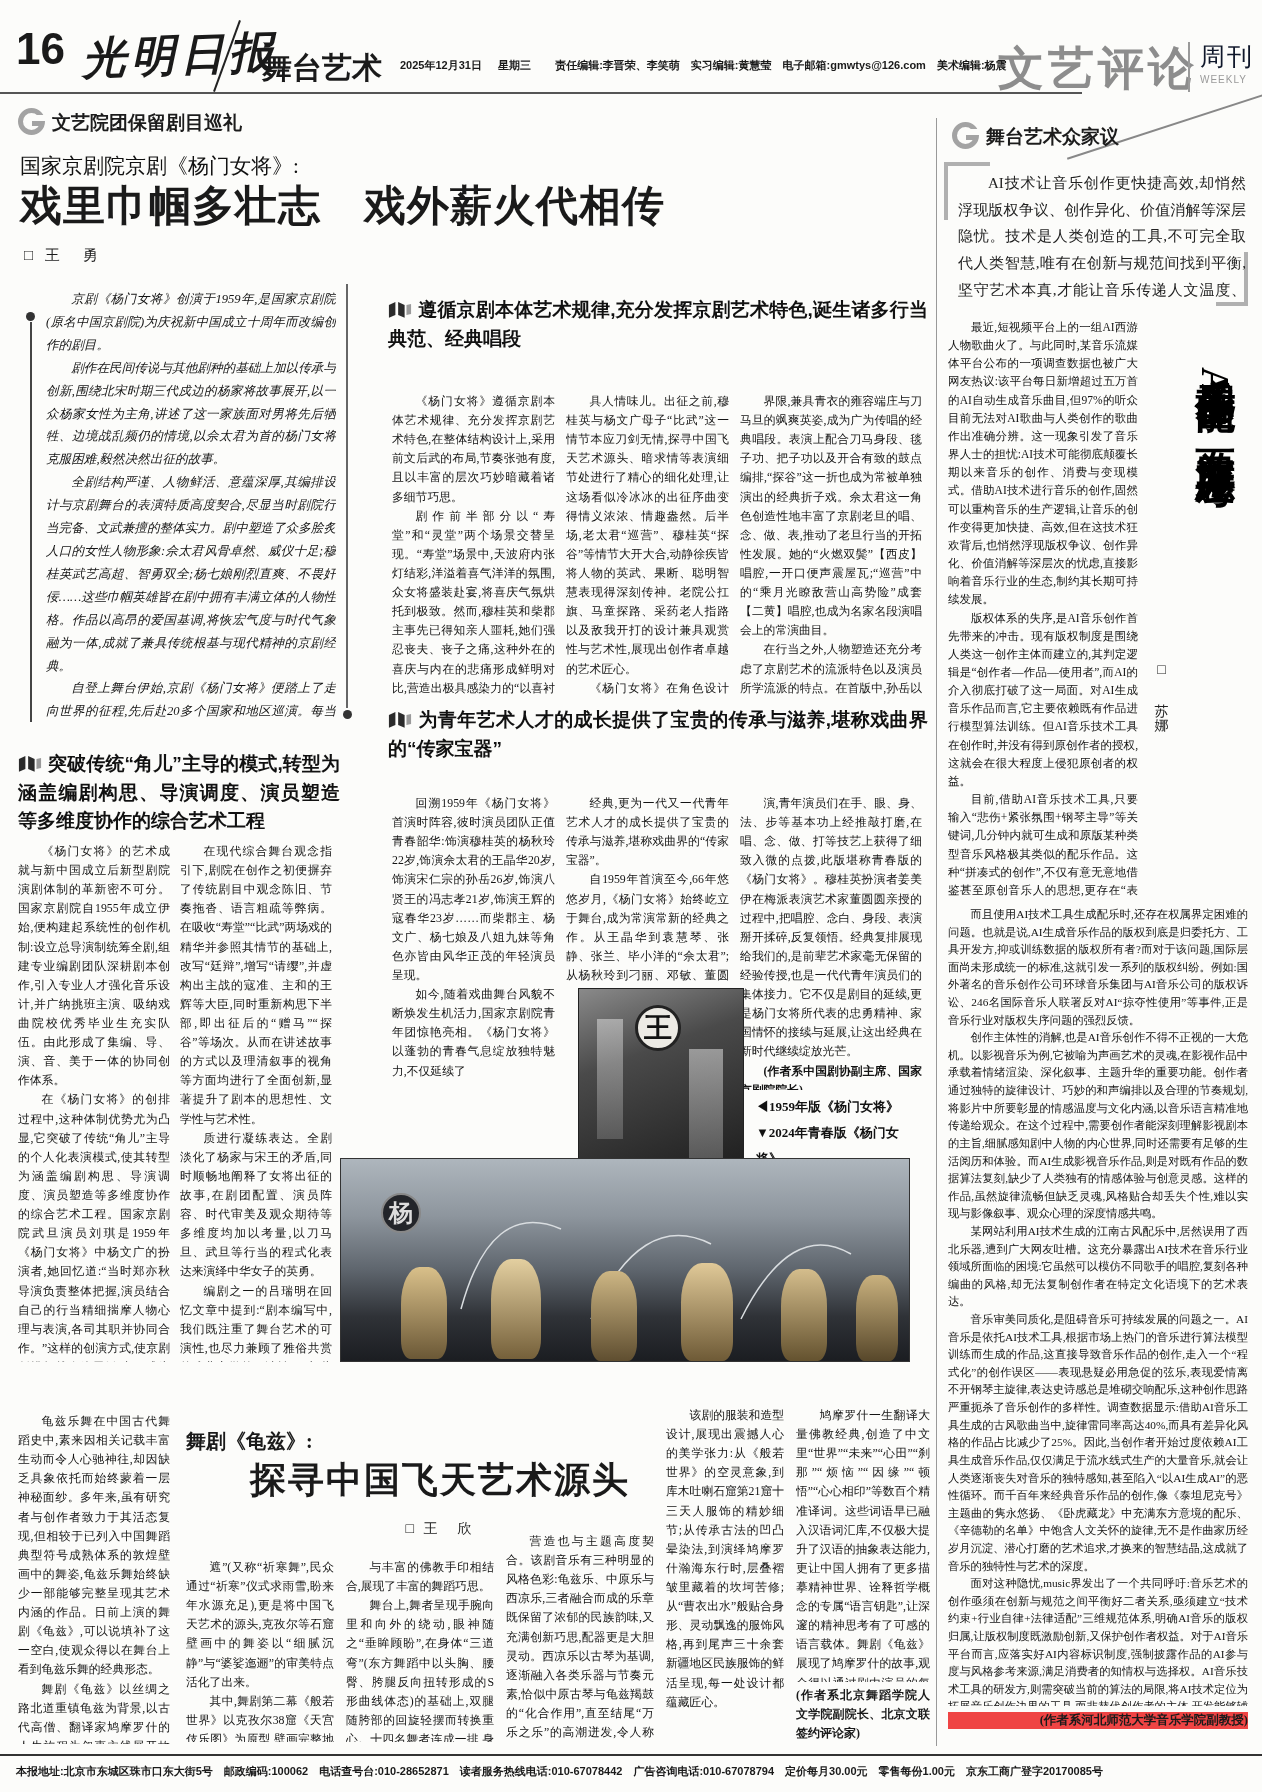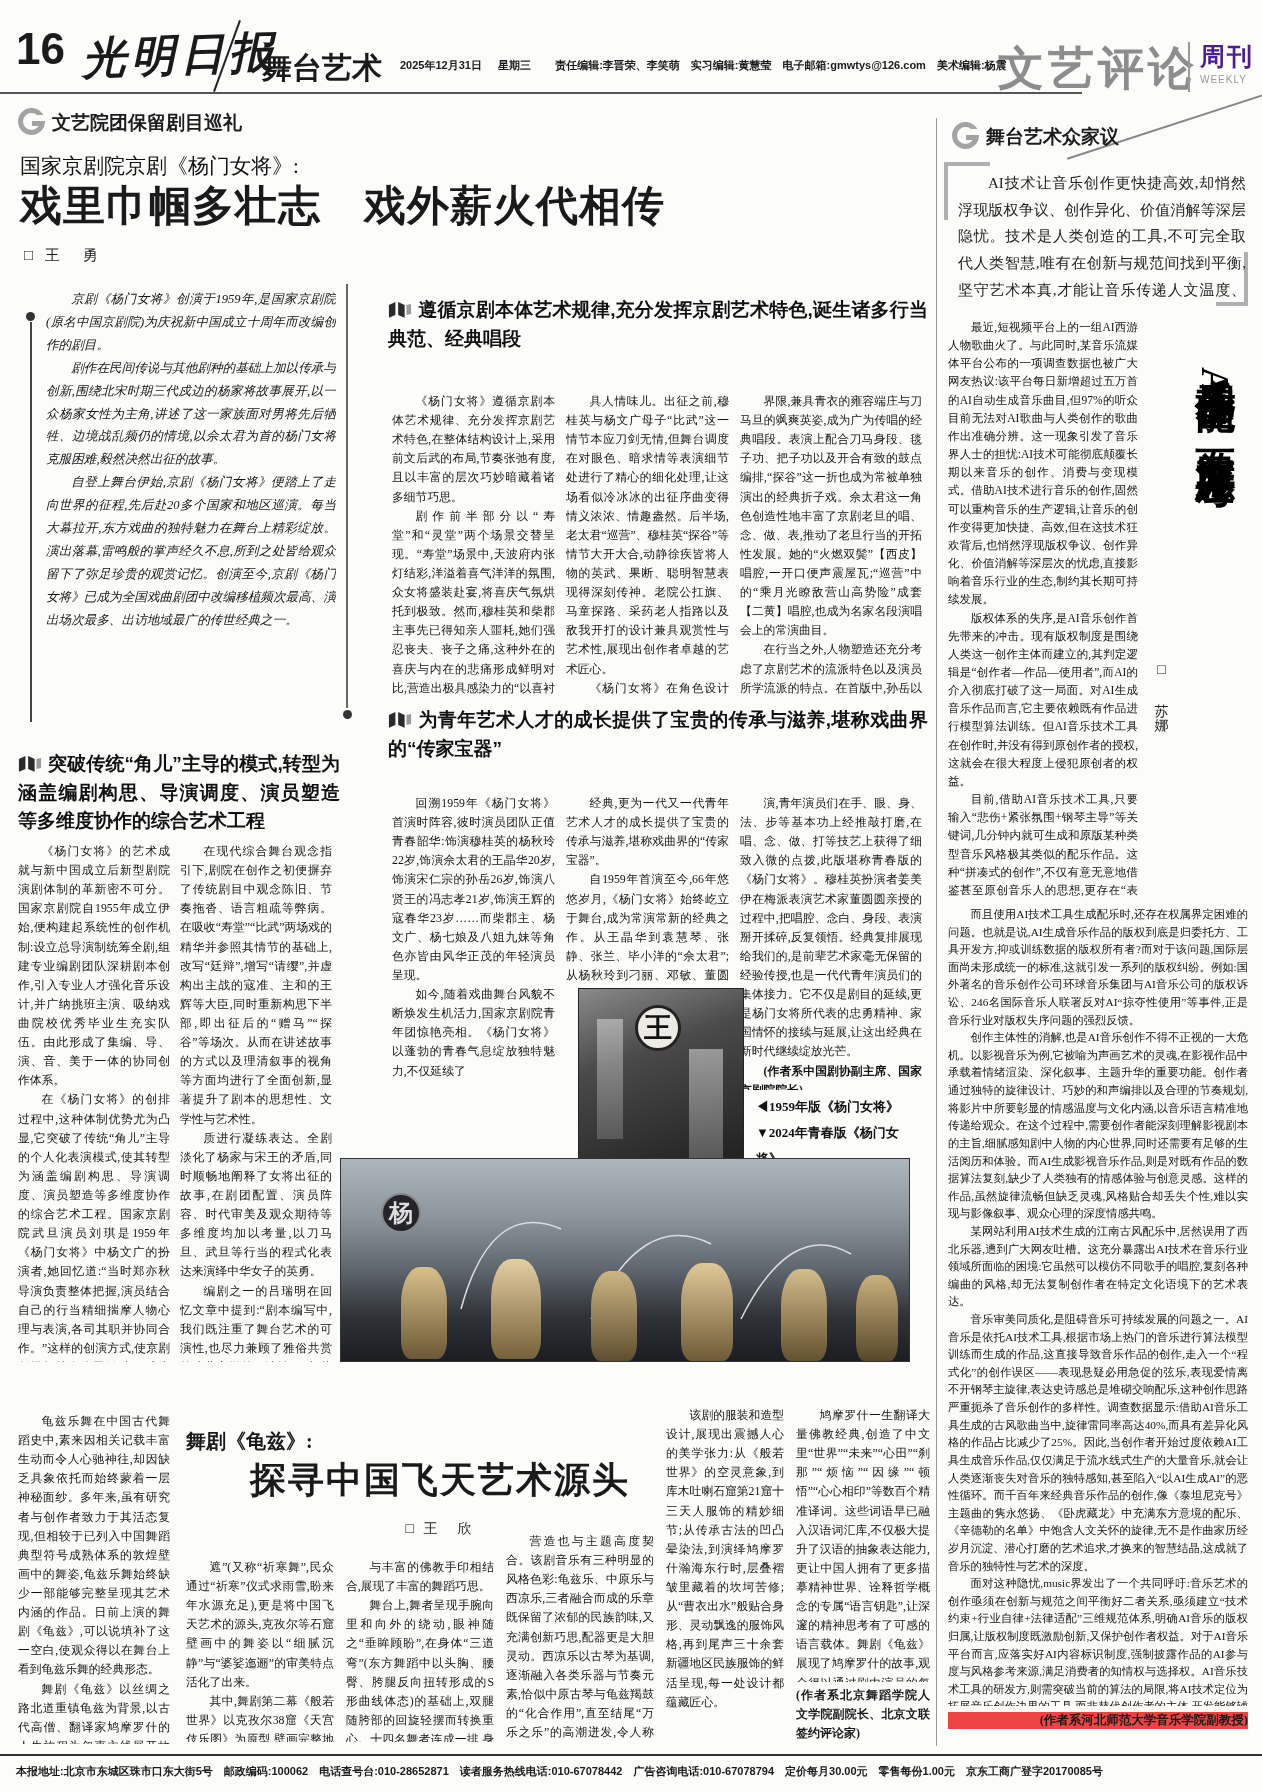--- a/index.html
+++ b/index.html
@@ -46,35 +46,36 @@
     <span>2025年12月31日</span>
     <span style="display:inline-block;width:10px;"></span>
     <span>星期三</span>
     <span style="display:inline-block;width:18px;"></span>
     <span>责任编辑:李晋荣、李笑萌　实习编辑:黄慧莹　电子邮箱:gmwtys@126.com　美术编辑:杨震</span>
   </div>
   <div class="rule" style="left:0;top:92px;width:1082px;height:1.5px;"></div>
   <div class="abs" style="left:1062px;top:125px;width:212px;height:1.5px;background:#888;transform:rotate(-18deg);"></div>
   <div class="abs sans" style="left:998px;top:38px;font-size:46px;font-weight:bold;color:#8d8d8d;letter-spacing:4px;">文艺评论</div>
   <div class="abs" style="left:1188px;top:42px;width:2px;height:50px;background:#9a9a9a;"></div>
-  <div class="abs sans" style="left:1200px;top:40px;font-size:25px;font-weight:bold;color:#4c1d95;letter-spacing:2px;">周刊</div>
+  <div class="abs sans" style="left:1200px;top:40px;font-size:25px;font-weight:normal;color:#0f172a;letter-spacing:2px;">周刊</div>
   <div class="abs sans" style="left:1200px;top:74px;font-size:10px;color:#9a9a9a;letter-spacing:1px;">WEEKLY</div>
 
   <div class="abs" style="left:18px;top:108px;">
     <span class="glogo"></span><span class="kicker">文艺院团保留剧目巡礼</span>
   </div>
   <div class="abs" style="left:20px;top:152px;font-size:21px;color:#111;">国家京剧院京剧《杨门女将》:</div>
   <div class="abs" style="left:20px;top:178px;font-size:42px;font-weight:900;letter-spacing:1px;white-space:nowrap;">戏里巾帼多壮志　戏外薪火代相传</div>
   <div class="abs" style="left:24px;top:246px;font-size:15px;letter-spacing:4px;">□ 王　勇</div>
 
   <div class="dot" style="left:26px;top:312px;"></div>
   <div class="rule" style="left:29.5px;top:322px;width:2px;height:400px;background:#444;"></div>
   <div class="textcol kai" style="left:46px;top:288px;width:290px;height:436px;font-family:Liberation Serif, serif;">
       <p>京剧《杨门女将》创演于1959年,是国家京剧院(原名中国京剧院)为庆祝新中国成立十周年而改编创作的剧目。</p>
       <p>剧作在民间传说与其他剧种的基础上加以传承与创新,围绕北宋时期三代戍边的杨家将故事展开,以一众杨家女性为主角,讲述了这一家族面对男将先后牺牲、边境战乱频仍的情境,以佘太君为首的杨门女将克服困难,毅然决然出征的故事。</p>
+      <p>全剧结构严谨、人物鲜活、意蕴深厚,其编排设计与京剧舞台的表演特质高度契合,尽显当时剧院行当完备、文武兼擅的整体实力。剧中塑造了众多脍炙人口的女性人物形象:佘太君风骨卓然、威仪十足;穆桂英武艺高超、智勇双全;杨七娘刚烈直爽、不畏奸佞……这些巾帼英雄皆在剧中拥有丰满立体的人物性格。作品以高昂的爱国基调,将恢宏气度与时代气象融为一体,成就了兼具传统根基与现代精神的京剧经典。</p>
       <p>自登上舞台伊始,京剧《杨门女将》便踏上了走向世界的征程,先后赴20多个国家和地区巡演。每当大幕拉开,东方戏曲的独特魅力在舞台上精彩绽放。演出落幕,雷鸣般的掌声经久不息,所到之处皆给观众留下了弥足珍贵的观赏记忆。创演至今,京剧《杨门女将》已成为全国戏曲剧团中改编移植频次最高、演出场次最多、出访地域最广的传世经典之一。</p>
     </div>
 
   <div class="sechead" style="left:18px;top:750px;width:322px;">
     <svg class="curtain" width="24" height="17" viewBox="0 0 26 18">
         <path d="M1,4 L8,1 L8,15 L1,18 Z" fill="#2b2b2b"></path>
         <path d="M11,1 L18,4 L18,18 L11,15 Z" fill="#2b2b2b"></path>
         <path d="M20,4 L25,3 L25,14 L20,15 Z" fill="#9a9a9a"></path>
       </svg><span>突破传统“角儿”主导的模式,转型为涵盖编剧构思、导演调度、演员塑造等多维度协作的综合艺术工程</span>
   </div>
@@ -96,21 +97,21 @@
         <path d="M1,4 L8,1 L8,15 L1,18 Z" fill="#2b2b2b"></path>
         <path d="M11,1 L18,4 L18,18 L11,15 Z" fill="#2b2b2b"></path>
         <path d="M20,4 L25,3 L25,14 L20,15 Z" fill="#9a9a9a"></path>
       </svg><span>遵循京剧本体艺术规律,充分发挥京剧艺术特色,诞生诸多行当典范、经典唱段</span>
   </div>
   <div class="textcol" style="left:392px;top:392px;width:163px;height:306px;">
       <p>《杨门女将》遵循京剧本体艺术规律、充分发挥京剧艺术特色,在整体结构设计上,采用前文后武的布局,节奏张弛有度,且以丰富的层次巧妙暗藏着诸多细节巧思。</p>
       <p>剧作前半部分以“寿堂”和“灵堂”两个场景交替呈现。“寿堂”场景中,天波府内张灯结彩,洋溢着喜气洋洋的氛围,众女将盛装赴宴,将喜庆气氛烘托到极致。然而,穆桂英和柴郡主事先已得知亲人噩耗,她们强忍丧夫、丧子之痛,这种外在的喜庆与内在的悲痛形成鲜明对比,营造出极具感染力的“以喜衬悲”的戏剧张力。“灵堂”场景里,天波府缟服素帐,一片肃穆。女将们失亲之痛难以排遣,求和之策更让她们愤懑不平。佘太君借此机会一吐胸中块垒,使得杨门女将的忠勇形象更</p>
     </div>
   <div class="textcol" style="left:566px;top:392px;width:163px;height:306px;">
-      <p>具人情味儿。出征之前,穆桂英与杨文广母子“比武”这一情节本应刀剑无情,但舞台调度在对眼色、暗求情等表演细节处进行了精心的细化处理,让这场看似冷冰冰的出征序曲变得情义浓浓、情趣盎然。后半场,老太君“巡营”、穆桂英“探谷”等情节大开大合,动静徐疾皆将人物的英武、果断、聪明智慧表现得深刻传神。老院公扛旗、马童探路、采药老人指路以及敌我开打的设计兼具观赏性与艺术性,展现出创作者卓越的艺术匠心。</p>
+      <p>具人情味儿。出征之前,穆桂英与杨文广母子“比武”这一情节本应刀剑无情,探寻中国飞天艺术源头、暗求情等表演细节处进行了精心的细化处理,让这场看似冷冰冰的出征序曲变得情义浓浓、情趣盎然。后半场,老太君“巡营”、穆桂英“探谷”等情节大开大合,动静徐疾皆将人物的英武、果断、聪明智慧表现得深刻传神。老院公扛旗、马童探路、采药老人指路以及敌我开打的设计兼具观赏性与艺术性,展现出创作者卓越的艺术匠心。</p>
       <p>《杨门女将》在角色设计上极为丰富,涵盖了青衣(如穆桂英)、老旦(如佘太君)、老生(如寇准)、刀马旦(如杨七娘等)、文丑(如王辉)、花脸(如焦廷贵、孟怀远)等众多行当。创作者们秉持“只有小演员,没有小角色”的艺术理念,精心雕琢每一个应工角色,使其成为各自行当的全新典范。</p>
     </div>
   <div class="textcol" style="left:740px;top:392px;width:182px;height:306px;">
       <p>界限,兼具青衣的雍容端庄与刀马旦的飒爽英姿,成为广为传唱的经典唱段。表演上配合刀马身段、毯子功、把子功以及开合有致的鼓点编排,“探谷”这一折也成为常被单独演出的经典折子戏。佘太君这一角色创造性地丰富了京剧老旦的唱、念、做、表,推动了老旦行当的开拓性发展。她的“火燃双鬓”【西皮】唱腔,一开口便声震屋瓦;“巡营”中的“乘月光瞭敌营山高势险”成套【二黄】唱腔,也成为名家名段演唱会上的常演曲目。</p>
       <p>在行当之外,人物塑造还充分考虑了京剧艺术的流派特色以及演员所学流派的特点。在首版中,孙岳以谭派风格出演宋仁宗,冯志孝以马派风格出演寇准。即便戏份不多的毕英琦,也以言派风格出演采药老人,其风格浓郁的【二黄】唱腔,为后半场增添了精彩看点。</p>
     </div>
 
   <div class="sechead" style="left:388px;top:706px;width:540px;">
     <svg class="curtain" width="24" height="17" viewBox="0 0 26 18">
         <path d="M1,4 L8,1 L8,15 L1,18 Z" fill="#2b2b2b"></path>

